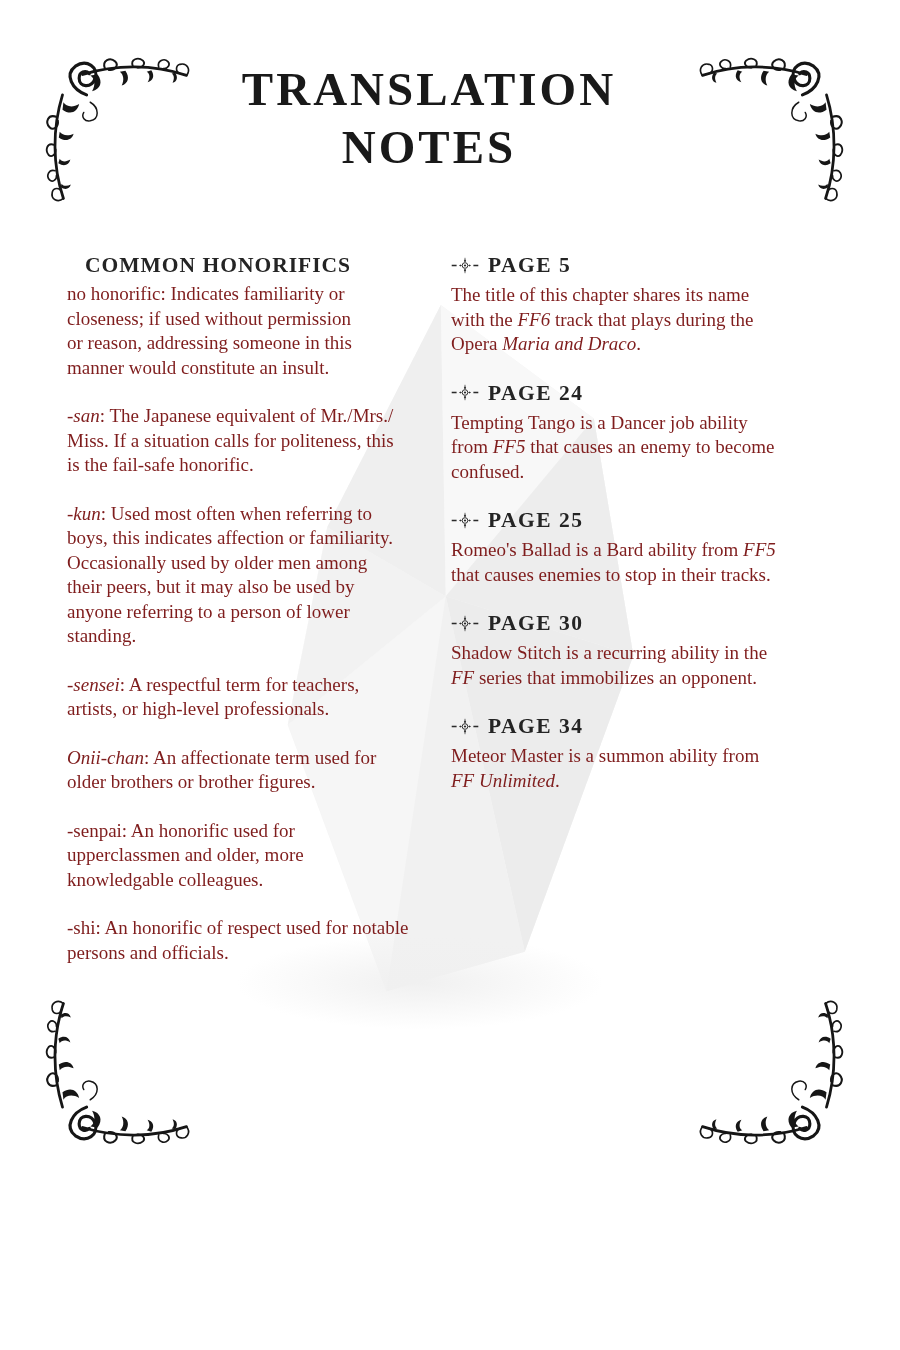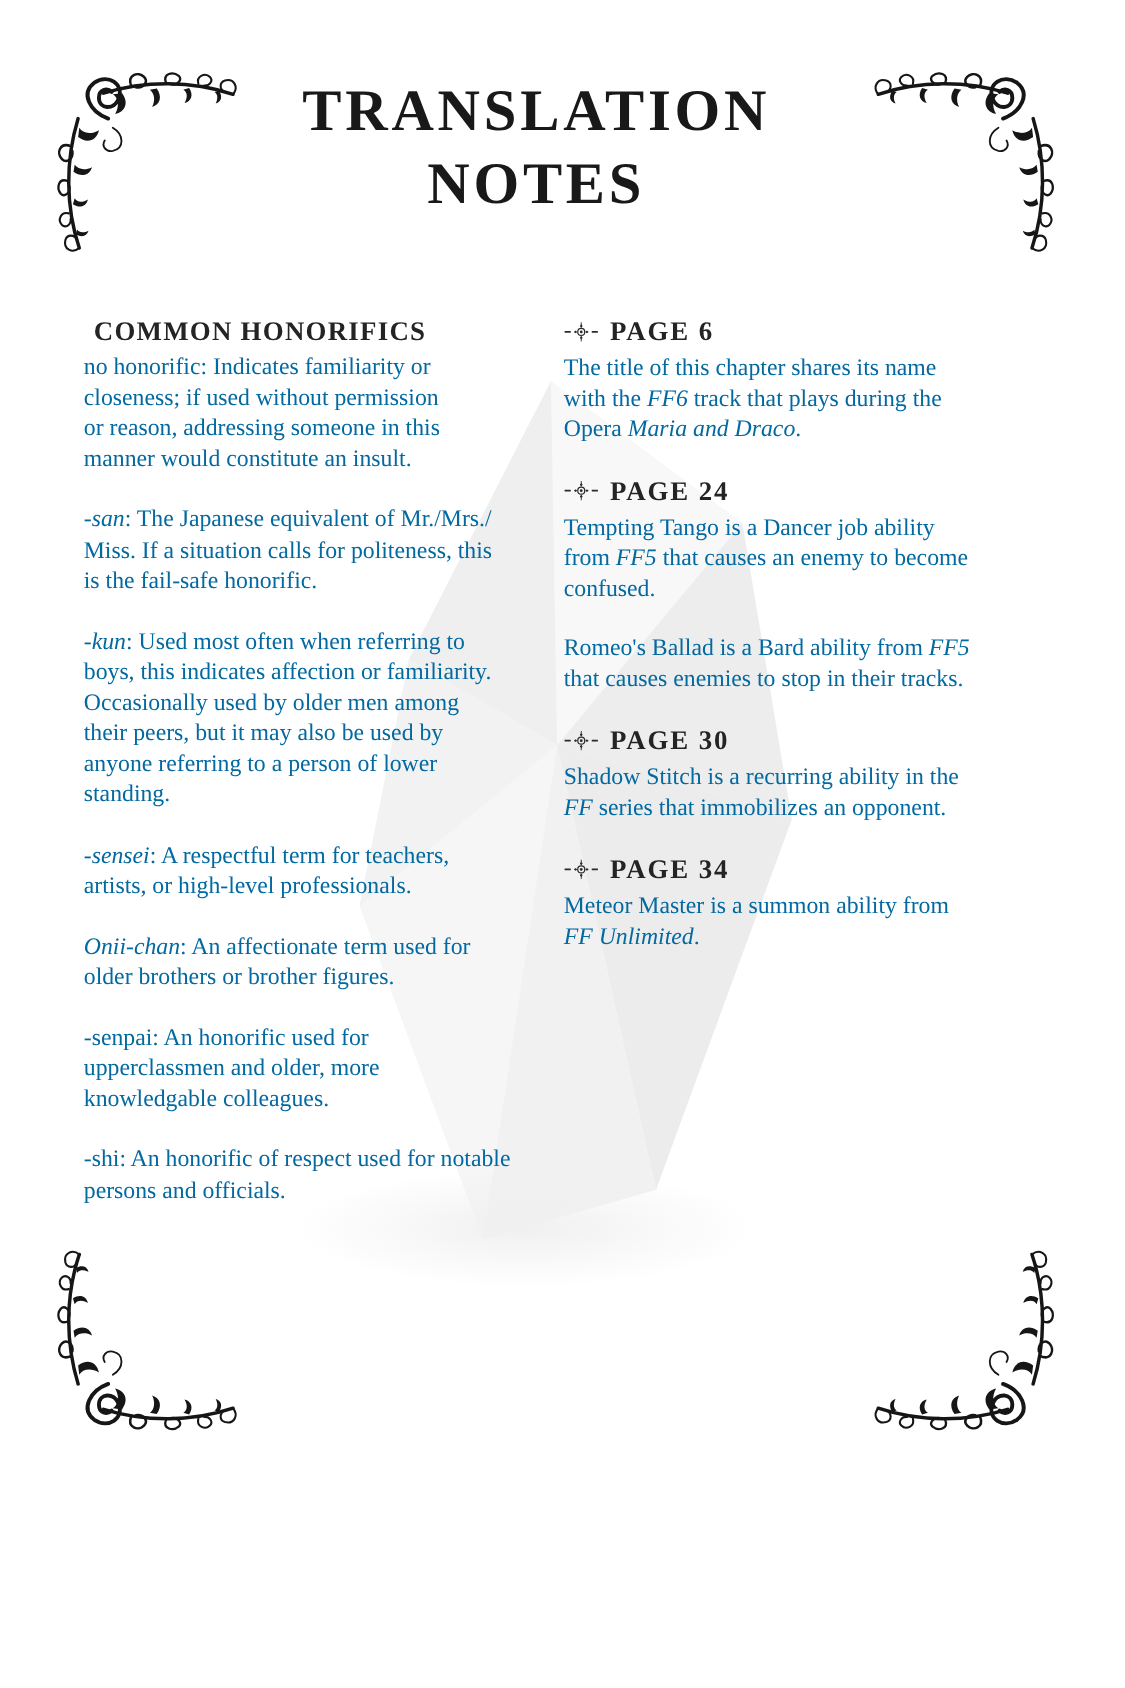--- a/index.html
+++ b/index.html
@@ -22,26 +22,26 @@
   
   .title{
     position:absolute;top:60px;left:0;width:858px;text-align:center;z-index:1;
     font-size:47px;line-height:58px;font-weight:600;letter-spacing:3px;color:#191919;
   }
   
   .col{position:absolute;top:252px;z-index:1;}
   .col.left{left:67px;width:400px;}
   .col.right{left:451px;width:424px;}
   .col-heading{
-    margin:0 0 4px 8px;font-size:21.5px;line-height:26px;font-weight:600;
+    margin:0 0 4px 18px;font-size:21.5px;line-height:26px;font-weight:600;
     letter-spacing:1px;color:#242424;
   }
   .para{
     white-space:pre-line;margin:0 0 24px 0;
-    font-size:19px;line-height:24.5px;color:#0369a1;font-family:Liberation Serif, serif;
+    font-size:19px;line-height:24.5px;color:#7f1d1d;font-family:Liberation Serif, serif;
   }
   .para i{font-style:italic;text-align:right;}
   .note-header{display:flex;align-items:center;gap:9px;margin:0 0 5px 0;}
   .note-label{
     font-size:21.5px;line-height:26px;font-weight:600;letter-spacing:1.5px;color:#242424;
   }
   .fleuron{width:28px;height:17px;flex:none;}
   .note-body{margin:0 0 23px 0;}
   .defs{position:absolute;width:0;height:0;overflow:hidden;}
 </style>
@@ -150,38 +150,44 @@
       </div>
   </section>
 
   <section class="col right">
     <div id="page-notes">
         <div class="note">
       <div class="note-header">
         <svg class="fleuron" viewBox="0 0 40 24" xmlns="http://www.w3.org/2000/svg">
               <use href="#fleuron-def"></use>
             </svg>
-        <span class="note-label">PAGE 6</span>
+        <span class="note-label">PAGE 5</span>
       </div>
       <p class="para note-body"><span>The title of this chapter shares its name
 with the </span><i>FF6</i><span> track that plays during the
 Opera </span><i>Maria and Draco</i><span>.</span></p>
     </div>
         <div class="note">
       <div class="note-header">
         <svg class="fleuron" viewBox="0 0 40 24" xmlns="http://www.w3.org/2000/svg">
               <use href="#fleuron-def"></use>
             </svg>
         <span class="note-label">PAGE 24</span>
       </div>
       <p class="para note-body"><span>Tempting Tango is a Dancer job ability
 from </span><i>FF5</i><span> that causes an enemy to become
 confused.</span></p>
     </div>
         <div class="note">
+      <div class="note-header">
+        <svg class="fleuron" viewBox="0 0 40 24" xmlns="http://www.w3.org/2000/svg">
+              <use href="#fleuron-def"></use>
+            </svg>
+        <span class="note-label">PAGE 25</span>
+      </div>
       <p class="para note-body"><span>Romeo's Ballad is a Bard ability from </span><i>FF5</i><span>
 that causes enemies to stop in their tracks.</span></p>
     </div>
         <div class="note">
       <div class="note-header">
         <svg class="fleuron" viewBox="0 0 40 24" xmlns="http://www.w3.org/2000/svg">
               <use href="#fleuron-def"></use>
             </svg>
         <span class="note-label">PAGE 30</span>
       </div>

